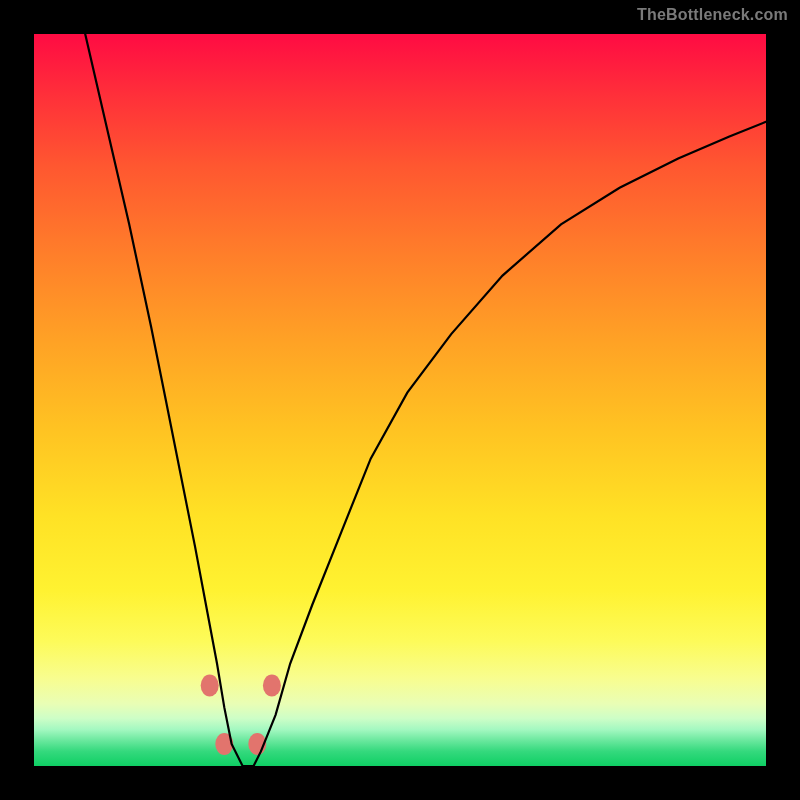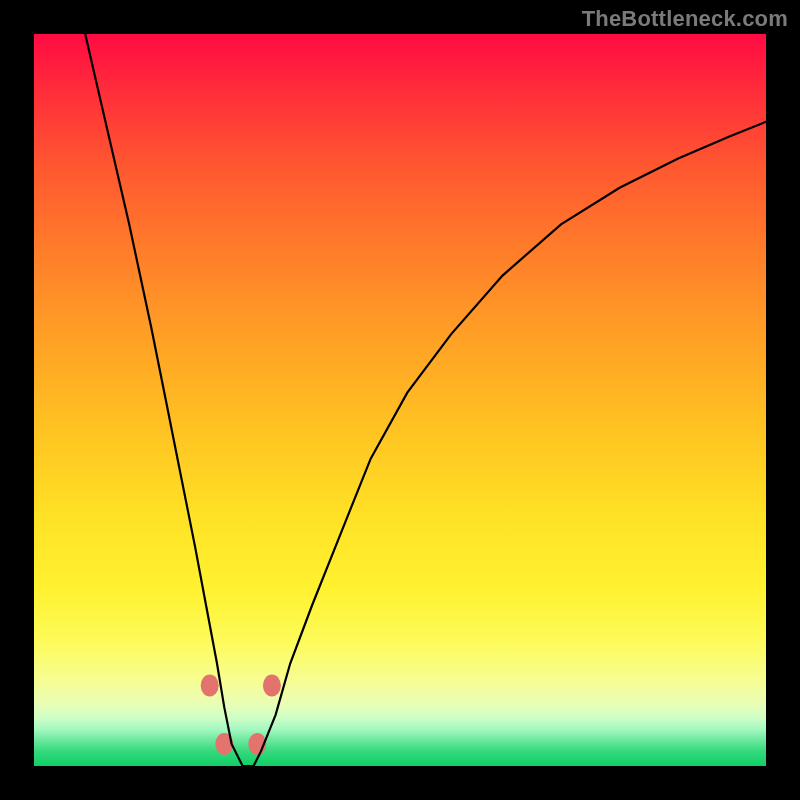--- a/index.html
+++ b/index.html
@@ -42,21 +42,21 @@
       #6ae89e 96.5%,
       #34d97d 98%,
       #0fcf64 100%
     );
   }
   .watermark {
     position: absolute;
     top: 6px;
     right: 12px;
     font-family: Arial, Helvetica, sans-serif;
-    font-size: 22px;
+    font-size: 16px;
     font-weight: 600;
     color: #7a7a7a;
     letter-spacing: 0.2px;
   }
   svg.curve {
     position: absolute;
     top: 0;
     left: 0;
     width: 732px;
     height: 732px;

